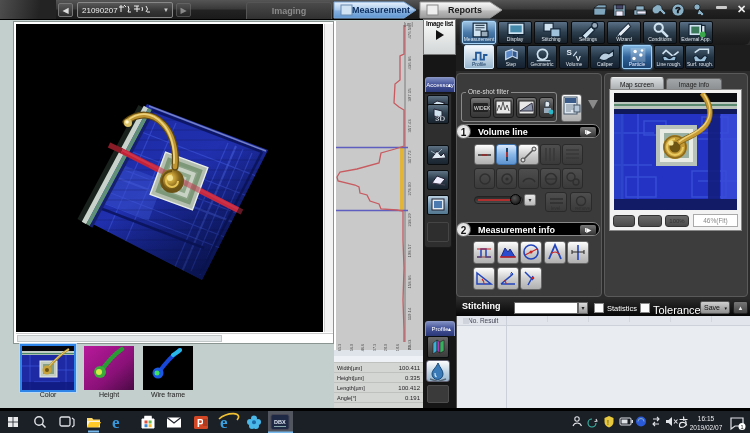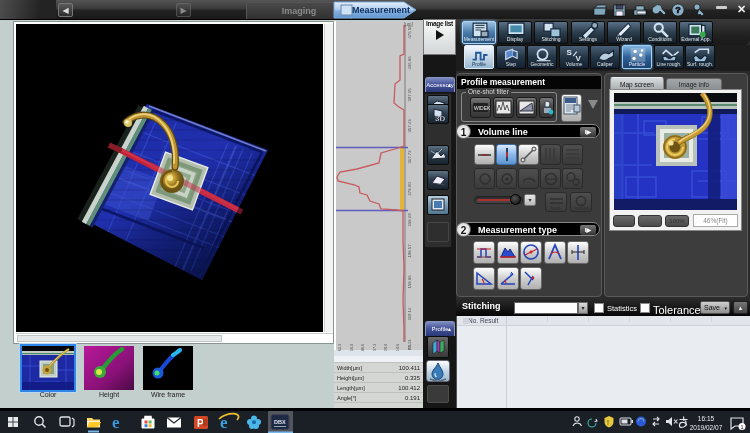--- a/index.html
+++ b/index.html
@@ -3,21 +3,21 @@
 *{margin:0;padding:0;box-sizing:border-box}
 html,body{width:750px;height:433px;overflow:hidden;background:#000;font-family:"Liberation Sans",sans-serif}
 .ab{position:absolute}
 #stage{position:absolute;left:0;top:0;width:750px;height:433px;background:#c3cfcc}
 
 #tbar{left:0;top:0;width:750px;height:20px;background:linear-gradient(#555 0%,#3a3a3a 45%,#222 55%,#1a1a1a);border-bottom:1px solid #000}
 .navb{top:3px;width:15px;height:14px;background:linear-gradient(#5a5a5a,#2e2e2e);border:1px solid #777;border-radius:2px;color:#ddd;font-size:8px;text-align:center;line-height:13px}
 #ftab{left:77px;top:2px;width:96px;height:16px;background:linear-gradient(#585858,#333 60%,#2a2a2a);border:1px solid #888;border-radius:2px;color:#eee;font-size:8px;line-height:15px;padding-left:4px;white-space:nowrap;overflow:hidden}
 .atab{top:1px;height:18px}
 .atabtxt{font-weight:bold;font-size:9px;line-height:18px;position:absolute;top:0;width:100%;text-align:center}
-#imgtab{left:246px;top:2px;width:106px;height:17px;background:linear-gradient(#4a4a4a,#303030);border-radius:3px 3px 0 0;border:1px solid #555;border-bottom:none}
+#imgtab{left:246px;top:2px;width:86px;height:17px;background:linear-gradient(#4a4a4a,#303030);border-radius:3px 3px 0 0;border:1px solid #555;border-bottom:none}
 #imgtab div{color:#8a8a8a;font-weight:bold;font-size:9px;text-align:center;line-height:16px}
 #minb{left:716px;top:6px;width:11px;height:3px;background:#ccc;border-radius:1px}
 #closb{left:735px;top:2px;width:13px;height:14px;color:#eee;font-size:11px;font-weight:bold;line-height:14px;text-align:center}
 
 #vframe{left:13px;top:21px;width:321px;height:323px;background:#fff;border:1px solid #8a9491}
 #vp{left:16px;top:24px;width:307px;height:308px;background:#000}
 #vscroll{left:324px;top:24px;width:9px;height:308px;background:#f2f2f2;border-left:1px solid #cfcfcf}
 #hscroll{left:16px;top:333px;width:317px;height:10px;background:#fff;border-top:1px solid #ccc}
 #hthumb{left:17px;top:335px;width:205px;height:7px;background:#e4e8e8;border:1px solid #c2c8c8}
 
@@ -47,38 +47,63 @@
 .sbtn{position:absolute;border-radius:3px}
 .en{background:linear-gradient(#fdfdfd,#cfcfcf 50%,#b0b0b0);border:1px solid #666}
 .sel{background:linear-gradient(#dceafc,#8cb8e8 50%,#5e94d0);border:1px solid #3a6ea8}
 .dis{background:linear-gradient(#4e4e4e,#3a3a3a);border:1px solid #2a2a2a}
 </style></head><body>
 <div id="stage">
 
 <div class="ab" id="tbar">
  <div class="ab" style="left:0;top:0;width:56px;height:19px;background:linear-gradient(100deg,#4e4e4e,#232323 70%)"></div>
  <div class="ab navb" style="left:58px">◀</div>
+ <div class="ab" id="ftab">21090207<svg width="34" height="10" viewBox="0 0 34 10" style="vertical-align:-1px">
+          <g stroke="#eee" stroke-width="1" fill="none">
+            <path d="M3 1v7M1 3h5"></path>
+            <path d="M6 1l2 2"></path>
+            <path d="M10 2q2 3 0 6M13 8h-3"></path>
+            <path d="M16 2h5M16 5h6M19 2v6"></path>
+            <path d="M24 3q1 2 0 4"></path>
+            <path d="M28 2q3 3 0 6M32 8h-3"></path>
+          </g>
+        </svg><span style="position:absolute;right:3px;top:0;color:#ccc;font-size:6px">▼</span></div>
  <div class="ab navb" style="left:176px;opacity:.55">▶</div>
  <div class="ab" id="imgtab">
         <div>Imaging</div>
       </div>
  <div class="ab atab" style="left:333px;width:84px">
   <svg width="84" height="18">
           <path d="M1 1 h70 l12 8 -12 8 H1 z" fill="url(#mg)" stroke="#7aa8d8"></path>
           <defs>
             <linearGradient id="mg" x1="0" y1="0" x2="0" y2="1">
               <stop offset="0" stop-color="#e8f2fc"></stop>
               <stop offset=".5" stop-color="#a8c8ec"></stop>
               <stop offset=".55" stop-color="#88b2e0"></stop>
               <stop offset="1" stop-color="#5f96d2"></stop>
             </linearGradient>
           </defs>
           <rect x="8" y="4" width="11" height="10" fill="#cfe2f4" stroke="#6a8ab0"></rect>
         </svg>
   <div class="atabtxt" style="color:#0a2d5e;left:6px">Measurement</div>
+ </div>
+ <div class="ab atab" style="left:419px;width:84px">
+  <svg width="84" height="18">
+          <path d="M1 1 h70 l12 8 -12 8 H1 z" fill="url(#rg)" stroke="#999"></path>
+          <defs>
+            <linearGradient id="rg" x1="0" y1="0" x2="0" y2="1">
+              <stop offset="0" stop-color="#fafafa"></stop>
+              <stop offset=".5" stop-color="#d2d2d2"></stop>
+              <stop offset=".55" stop-color="#bcbcbc"></stop>
+              <stop offset="1" stop-color="#9a9a9a"></stop>
+            </linearGradient>
+          </defs>
+          <rect x="8" y="4" width="11" height="10" fill="#eee" stroke="#888"></rect>
+        </svg>
+  <div class="atabtxt" style="color:#1a1a1a;left:4px">Reports</div>
  </div>
  <svg class="ab" style="left:592px;top:2px" width="120" height="16" viewBox="0 0 120 16">
   <g stroke="#0a0a0a" stroke-width=".6">
   <path d="M2 6 l4 -3 8 0 0 3 z M2 6 h12 l-1 7 h-11 z" fill="#7fa6bd"></path>
   <rect x="22" y="3" width="11" height="11" fill="#8ab0c5"></rect>
           <rect x="24" y="3" width="7" height="4" fill="#446"></rect>
           <rect x="24" y="9" width="7" height="5" fill="#eef"></rect>
   <path d="M42 8 h12 v5 h-12 z M44 8 v-4 h8 v4" fill="#8ab0c5"></path>
           <rect x="45" y="9" width="9" height="3" fill="#eef"></rect>
   <path d="M63 4 a4 4 0 1 0 5 5 l4 4 2 -2 -4 -4 a4 4 0 0 0 -7 -3 z" fill="#8ab0c5"></path>
@@ -476,21 +501,20 @@
     </div>
 <div class="ab" style="left:685px;top:45px;width:30px;height:24px;border-radius:2px;background:linear-gradient(#4a6076 0%,#243646 50%,#142030);border:1px solid #0a0d10;">
       <svg style="position:absolute;left:3px;top:1px" width="24" height="16" viewBox="0 0 19 14">
         <path d="M4 5 l4 -3 8 0 0 4" stroke="#cfe2f0" fill="none" stroke-width="1.3"></path>
         <path d="M3 9 q2 -3 4 0 t4 0 t4 0 l-2 4 h-9 z" fill="#9fc2da" stroke="#123"></path>
       </svg>
       <div class="tbt" style="color:#dfe7ee">Surf. rough.</div>
     </div>
 
 <div class="ab pm" style="left:456px;top:73px;width:146px;height:224px"></div>
-<div class="ab phead" style="left:457px;top:76px;width:144px;height:13px;line-height:13px;padding-left:4px">Profile measurement</div>
 <div class="ab" style="left:461px;top:92px;width:96px;height:30px;border:1px solid #8a8a8a;border-radius:3px"></div>
 <div class="ab" style="left:466px;top:88px;font-size:6.5px;color:#ddd;background:#3b3b3b;padding:0 2px">One-shot filter</div>
 <div class="ab sbtn" style="background:linear-gradient(#777 0%,#4a4a4a 45%,#363636);border:1px solid #1a1a1a;left:470px;top:97px;width:21px;height:21px"><svg width="19" height="19">
         <rect x="2" y="5" width="15" height="9" rx="1" fill="#222"></rect>
         <text x="3" y="12" font-size="5" fill="#eee">WIDEK</text>
       </svg></div>
 <div class="ab sbtn" style="background:linear-gradient(#777 0%,#4a4a4a 45%,#363636);border:1px solid #1a1a1a;left:493px;top:97px;width:21px;height:21px"><svg width="19" height="19">
         <rect x="2" y="3" width="15" height="13" fill="#e8e8e8" stroke="#222"></rect>
         <path d="M3 13 l2 -6 2 5 2 -8 2 8 2 -5 2 6" stroke="#333" fill="none" stroke-width=".8"></path>
       </svg></div>
@@ -559,21 +583,21 @@
 <div class="ab sbtn dis" style="left:545px;top:192px;width:22px;height:20px"><svg width="21" height="19">
         <path d="M4 6 h13 M4 10 h13" stroke="#2f2f2f" stroke-width="1.4"></path>
         <text x="5" y="17" font-size="4.5" fill="#2f2f2f">level</text>
       </svg></div>
 <div class="ab sbtn dis" style="left:570px;top:192px;width:22px;height:20px"><svg width="21" height="19">
         <circle cx="10" cy="8" r="4.5" fill="none" stroke="#2f2f2f" stroke-width="1.4"></circle>
         <text x="4" y="17" font-size="4.5" fill="#2f2f2f">remove</text>
       </svg></div>
 <div class="ab pill" style="left:457px;top:222px;width:143px;height:14px">
       <span class="numc">2</span>
-      <span style="position:absolute;left:20px;top:0;line-height:14px">Measurement type</span>
+      <span style="position:absolute;left:20px;top:0;line-height:14px">Measurement info</span>
       <span style="position:absolute;right:3px;top:2px;width:16px;height:10px;background:linear-gradient(#777,#333);border-radius:2px;color:#fff;font-size:6px;text-align:center;line-height:10px">I▶</span>
     </div>
 <div class="ab sbtn en" style="left:473px;top:241px;width:22px;height:23px"><svg width="20" height="21">
         <path d="M3 15 h4 v-8 h5 v8 h5" fill="none" stroke="#2244bb" stroke-width="1.5"></path>
         <path d="M3 7 h14" stroke="#cc2222" stroke-width="1"></path>
         <path d="M3 15 h14" stroke="#884444" stroke-width="1"></path>
       </svg></div>
 <div class="ab sbtn en" style="left:496.5px;top:241px;width:22px;height:23px"><svg width="20" height="21">
         <path d="M3 15 l4 -9 3 4 2 -3 5 8 z" fill="#2a4ad0" stroke="#1a2a80"></path>
         <path d="M2 15 h16" stroke="#cc2222" stroke-width="1.4"></path>

